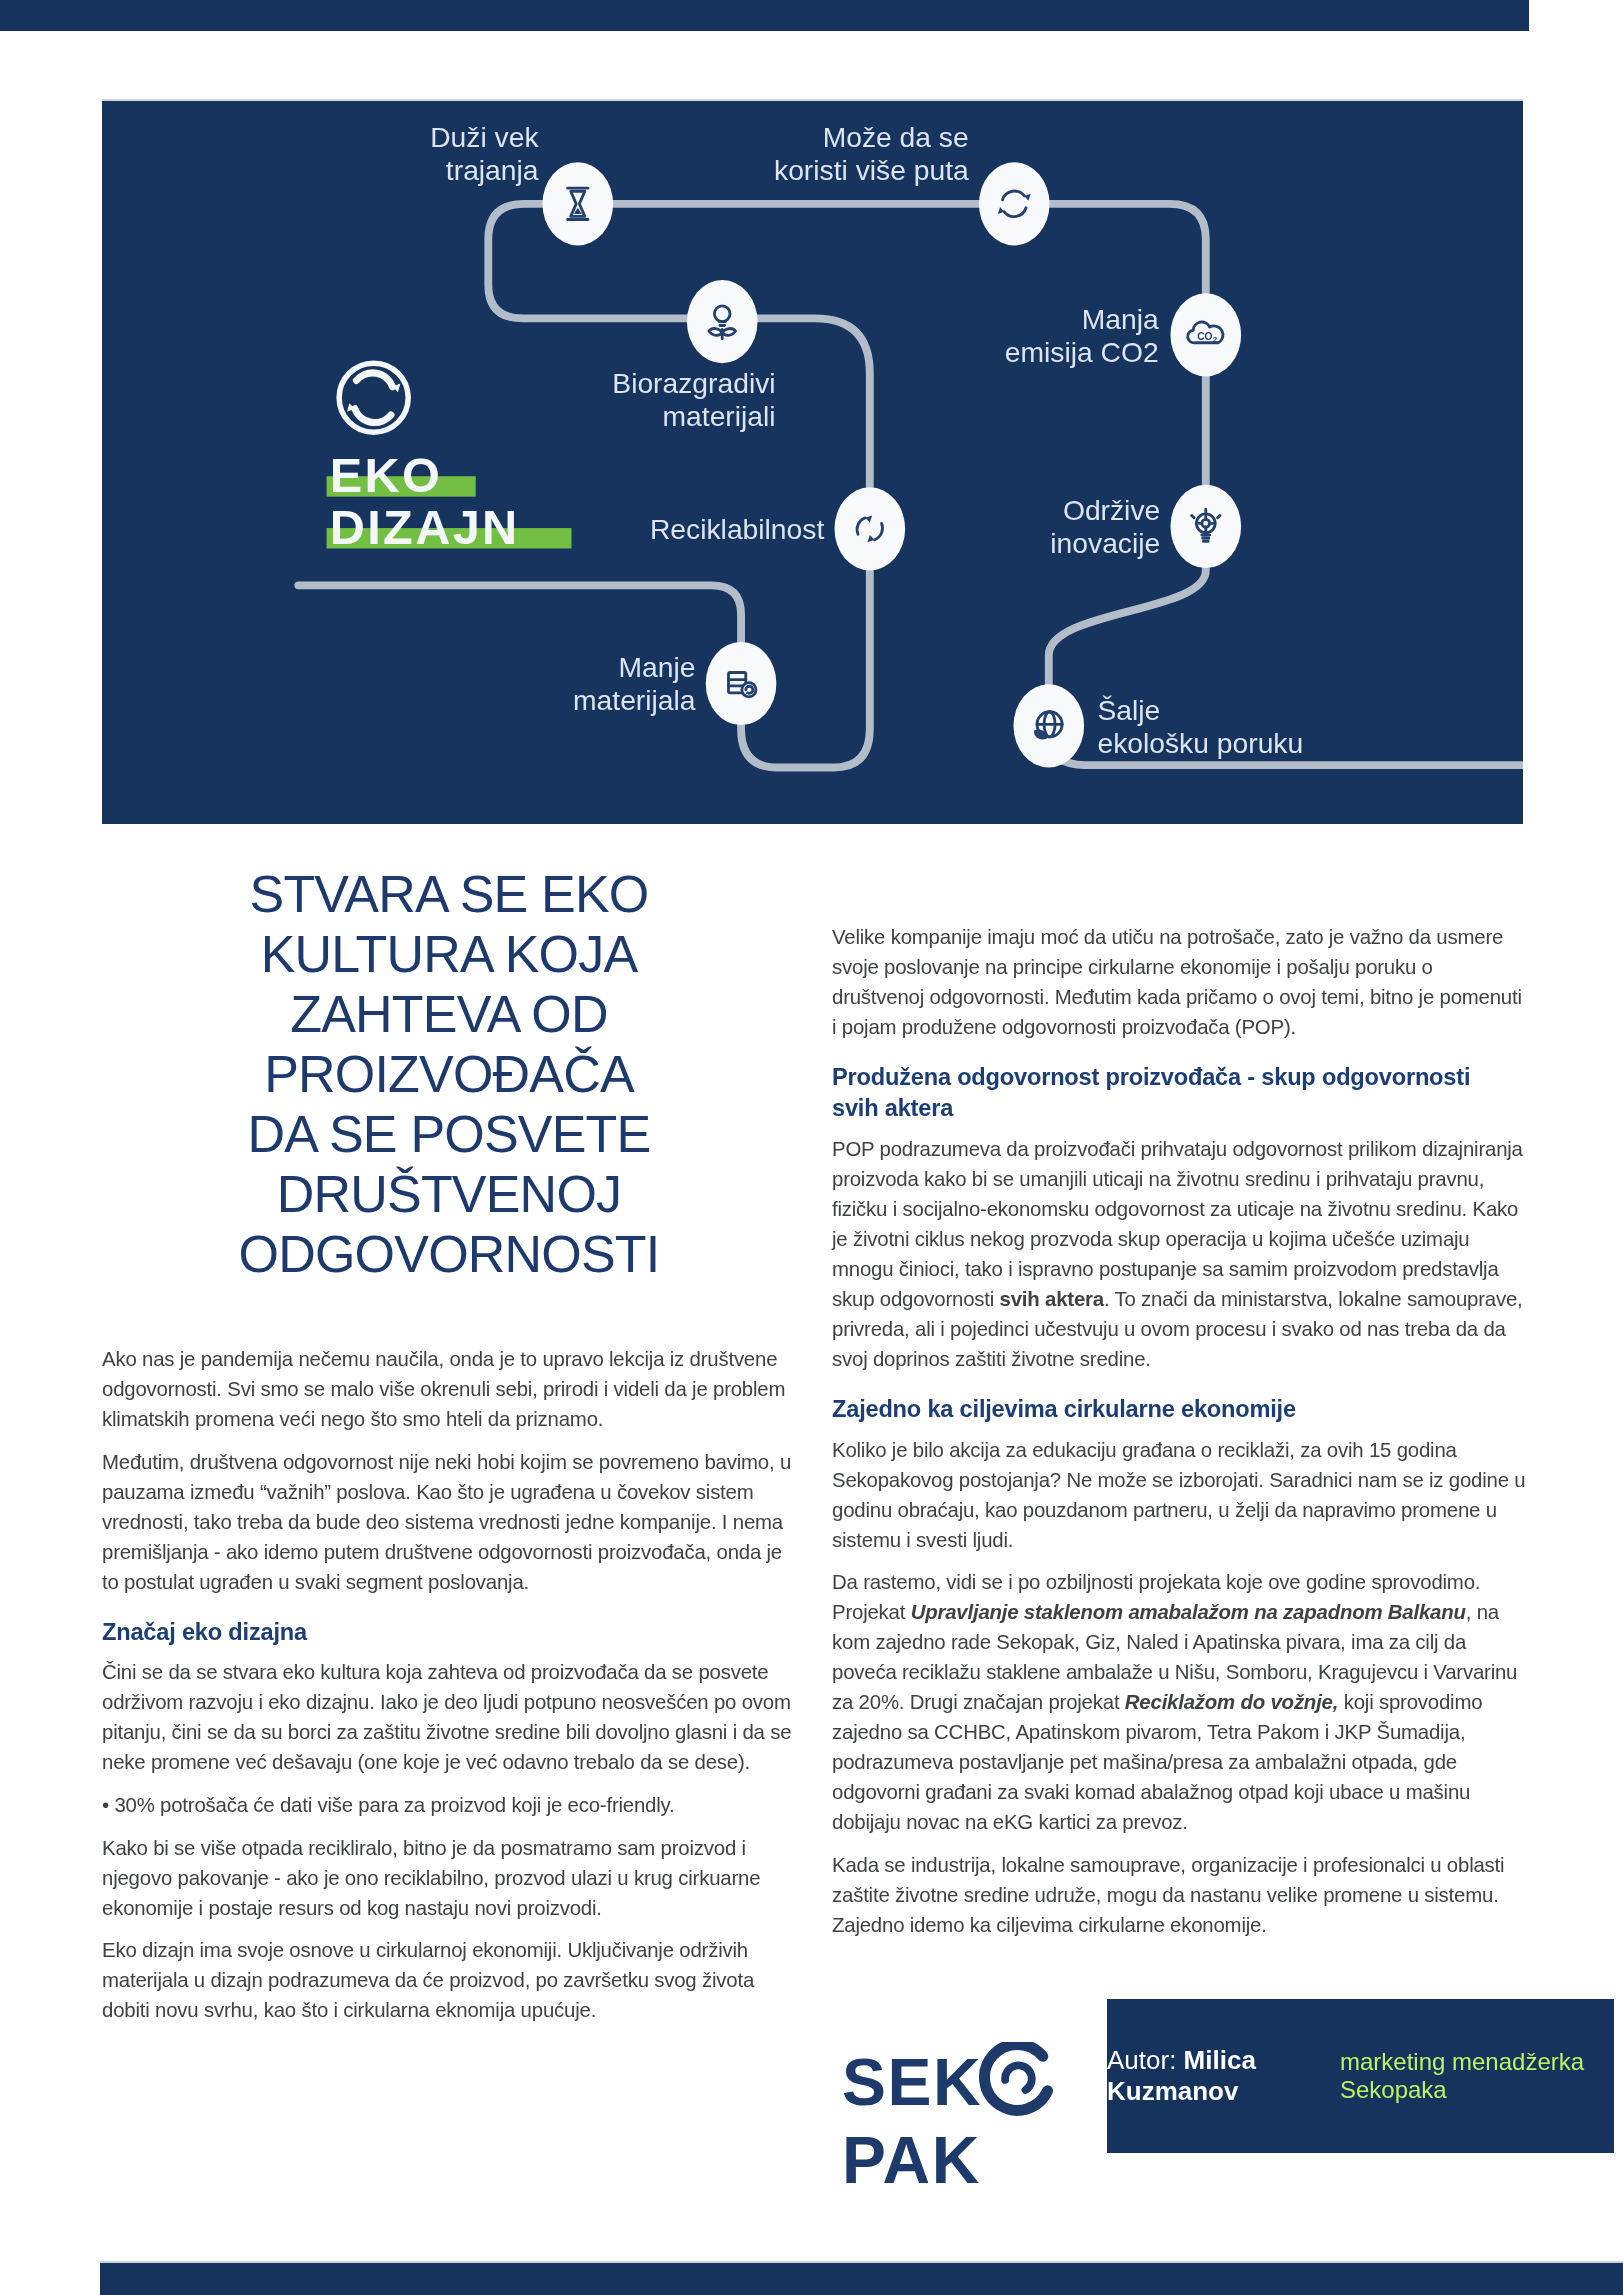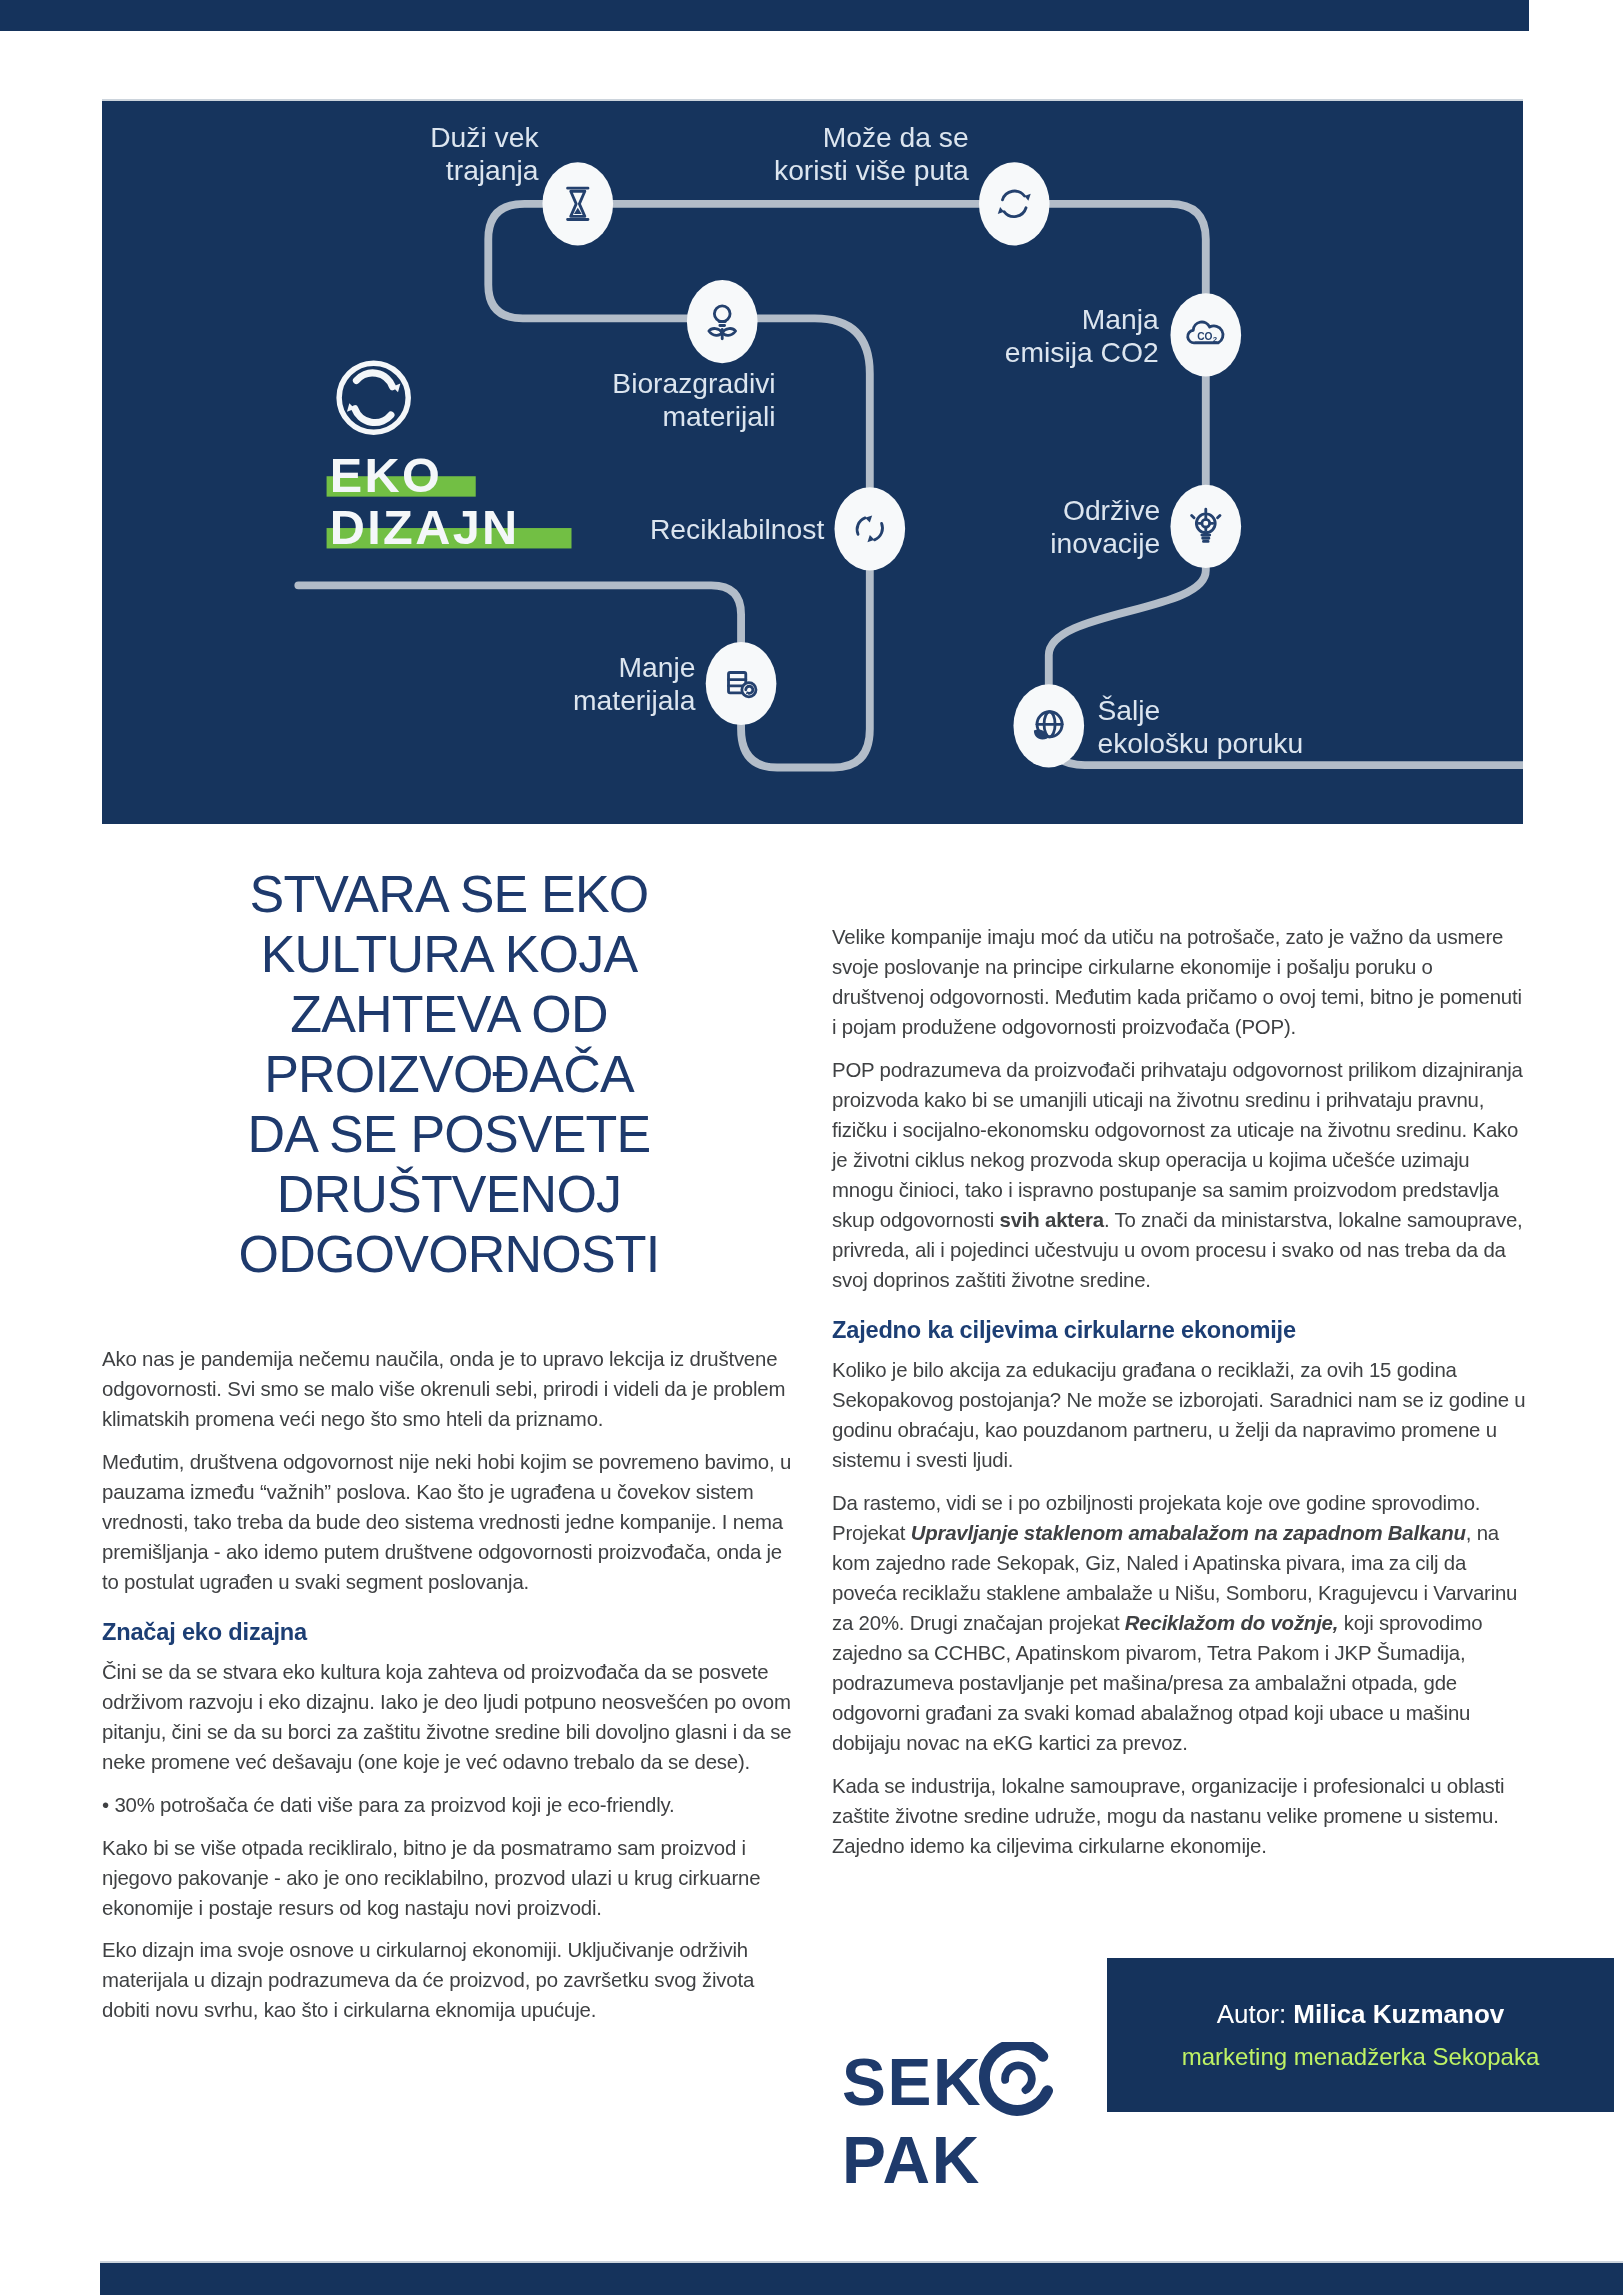--- a/index.html
+++ b/index.html
@@ -19,22 +19,22 @@
   }
   .col{position:absolute;width:694px;font-size:20.4px;line-height:30px;color:#3f4143;letter-spacing:-0.2px;}
   .col-left{left:102px;top:1344px;}
   .col-right{left:832px;top:922px;}
   .col p{margin:0 0 12.6px 0;}
   .col h2{
     font-size:23.6px;line-height:31px;font-weight:bold;color:#1c3e74;
     margin:20.4px 0 9.4px 0;white-space:pre-line;letter-spacing:-0.2px;
   }
   .author-box{
-    position:absolute;left:1107px;top:1958px;width:507px;height:154px;background:#15335c;
-    display:flex;flex-direction:column;justify-content:center;align-items:center;gap:12.6px;
+    position:absolute;left:1107px;top:1999px;width:507px;height:154px;background:#15335c;
+    display:flex;flex-direction:row;justify-content:center;align-items:center;gap:12.6px;
     color:#ffffff;font-size:26px;
   }
   .author-box .role{font-size:24px;color:#bef264;}
   .author-box b{font-weight:bold;}
   .sekopak{position:absolute;left:842px;top:2042px;width:251px;height:169px;}
   .sekopak svg{display:block;width:251px;height:169px;}
 
   
   text.lbl{fill:#dce5ef;font-size:36px;font-family:"Liberation Sans",sans-serif;}
   .flowpath{fill:none;stroke:#b3bdc9;stroke-width:10;stroke-linecap:round;}
@@ -176,20 +176,22 @@
   <p><span>Međutim, društvena odgovornost nije neki hobi kojim se povremeno bavimo, u pauzama između “važnih” poslova. Kao što je ugrađena u čovekov sistem vrednosti, tako treba da bude deo sistema vrednosti jedne kompanije. I nema premišljanja - ako idemo putem društvene odgovornosti proizvođača, onda je to postulat ugrađen u svaki segment poslovanja.</span></p>
   <h2>Značaj eko dizajna</h2>
   <p><span>Čini se da se stvara eko kultura koja zahteva od proizvođača da se posvete održivom razvoju i eko dizajnu. Iako je deo ljudi potpuno neosvešćen po ovom pitanju, čini se da su borci za zaštitu životne sredine bili dovoljno glasni i da se neke promene već dešavaju (one koje je već odavno trebalo da se dese).</span></p>
   <p><span>• 30% potrošača će dati više para za proizvod koji je eco-friendly.</span></p>
   <p><span>Kako bi se više otpada recikliralo, bitno je da posmatramo sam proizvod i njegovo pakovanje - ako je ono reciklabilno, prozvod ulazi u krug cirkuarne ekonomije i postaje resurs od kog nastaju novi proizvodi.</span></p>
   <p><span>Eko dizajn ima svoje osnove u cirkularnoj ekonomiji. Uključivanje održivih materijala u dizajn podrazumeva da će proizvod, po završetku svog života dobiti novu svrhu, kao što i cirkularna eknomija upućuje.</span></p>
 </div>
 
 <div class="col col-right">
   <p><span>Velike kompanije imaju moć da utiču na potrošače, zato je važno da usmere svoje poslovanje na principe cirkularne ekonomije i pošalju poruku o društvenoj odgovornosti. Međutim kada pričamo o ovoj temi, bitno je pomenuti i pojam produžene odgovornosti proizvođača (POP).</span></p>
+  <h2>Produžena odgovornost proizvođača - skup odgovornosti
+svih aktera</h2>
   <p><span>POP podrazumeva da proizvođači prihvataju odgovornost prilikom dizajniranja proizvoda kako bi se umanjili uticaji na životnu sredinu i prihvataju pravnu, fizičku i socijalno-ekonomsku odgovornost za uticaje na životnu sredinu. Kako je životni ciklus nekog prozvoda skup operacija u kojima učešće uzimaju mnogu činioci, tako i ispravno postupanje sa samim proizvodom predstavlja skup odgovornosti </span><span style="font-weight: bold;">svih aktera</span><span>. To znači da ministarstva, lokalne samouprave, privreda, ali i pojedinci učestvuju u ovom procesu i svako od nas treba da da svoj doprinos zaštiti životne sredine.</span></p>
   <h2>Zajedno ka ciljevima cirkularne ekonomije</h2>
   <p><span>Koliko je bilo akcija za edukaciju građana o reciklaži, za ovih 15 godina Sekopakovog postojanja? Ne može se izborojati. Saradnici nam se iz godine u godinu obraćaju, kao pouzdanom partneru, u želji da napravimo promene u sistemu i svesti ljudi.</span></p>
   <p><span>Da rastemo, vidi se i po ozbiljnosti projekata koje ove godine sprovodimo. Projekat </span><span style="font-weight: bold; font-style: italic;">Upravljanje staklenom amabalažom na zapadnom Balkanu</span><span>, na kom zajedno rade Sekopak, Giz, Naled i Apatinska pivara, ima za cilj da poveća reciklažu staklene ambalaže u Nišu, Somboru, Kragujevcu i Varvarinu za 20%. Drugi značajan projekat </span><span style="font-weight: bold; font-style: italic;">Reciklažom do vožnje,</span><span> koji sprovodimo zajedno sa CCHBC, Apatinskom pivarom, Tetra Pakom i JKP Šumadija, podrazumeva postavljanje pet mašina/presa za ambalažni otpada, gde odgovorni građani za svaki komad abalažnog otpad koji ubace u mašinu dobijaju novac na eKG kartici za prevoz.</span></p>
   <p><span>Kada se industrija, lokalne samouprave, organizacije i profesionalci u oblasti zaštite životne sredine udruže, mogu da nastanu velike promene u sistemu. Zajedno idemo ka ciljevima cirkularne ekonomije.</span></p>
 </div>
 
 <div class="sekopak">
   <svg viewBox="0 0 320 215" xmlns="http://www.w3.org/2000/svg">
     <text x="0" y="80" font-size="84" font-weight="900" fill="#1e3a6b" letter-spacing="2" font-family="Liberation Sans, sans-serif">SEK</text>

